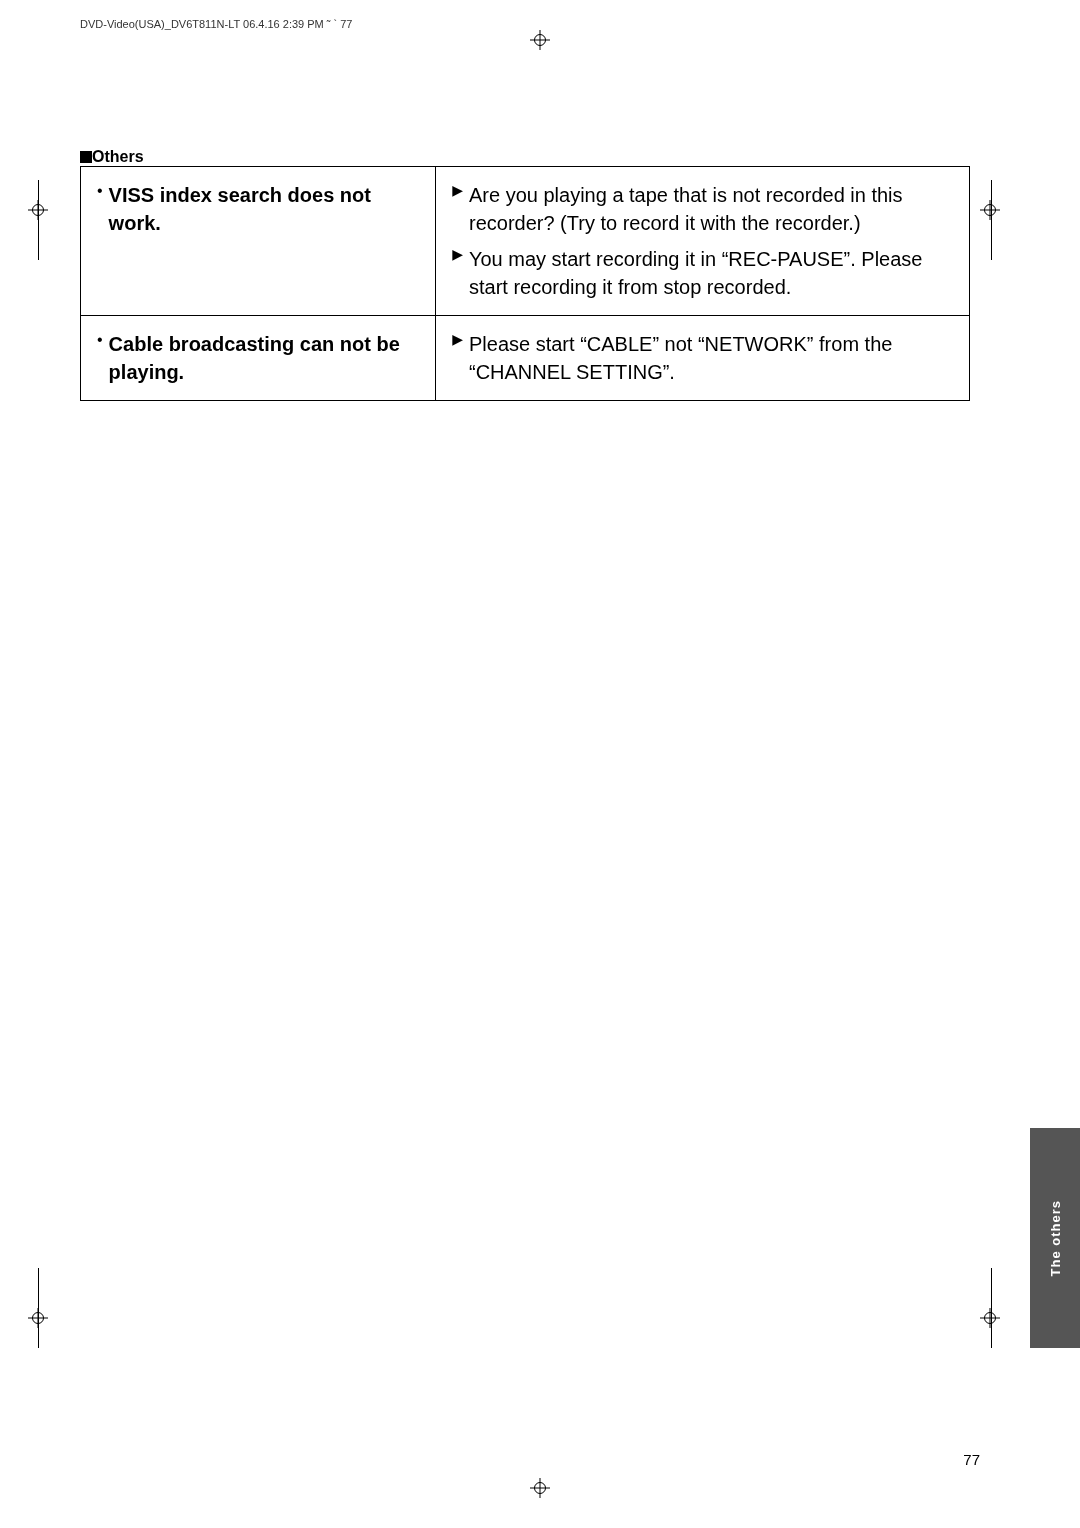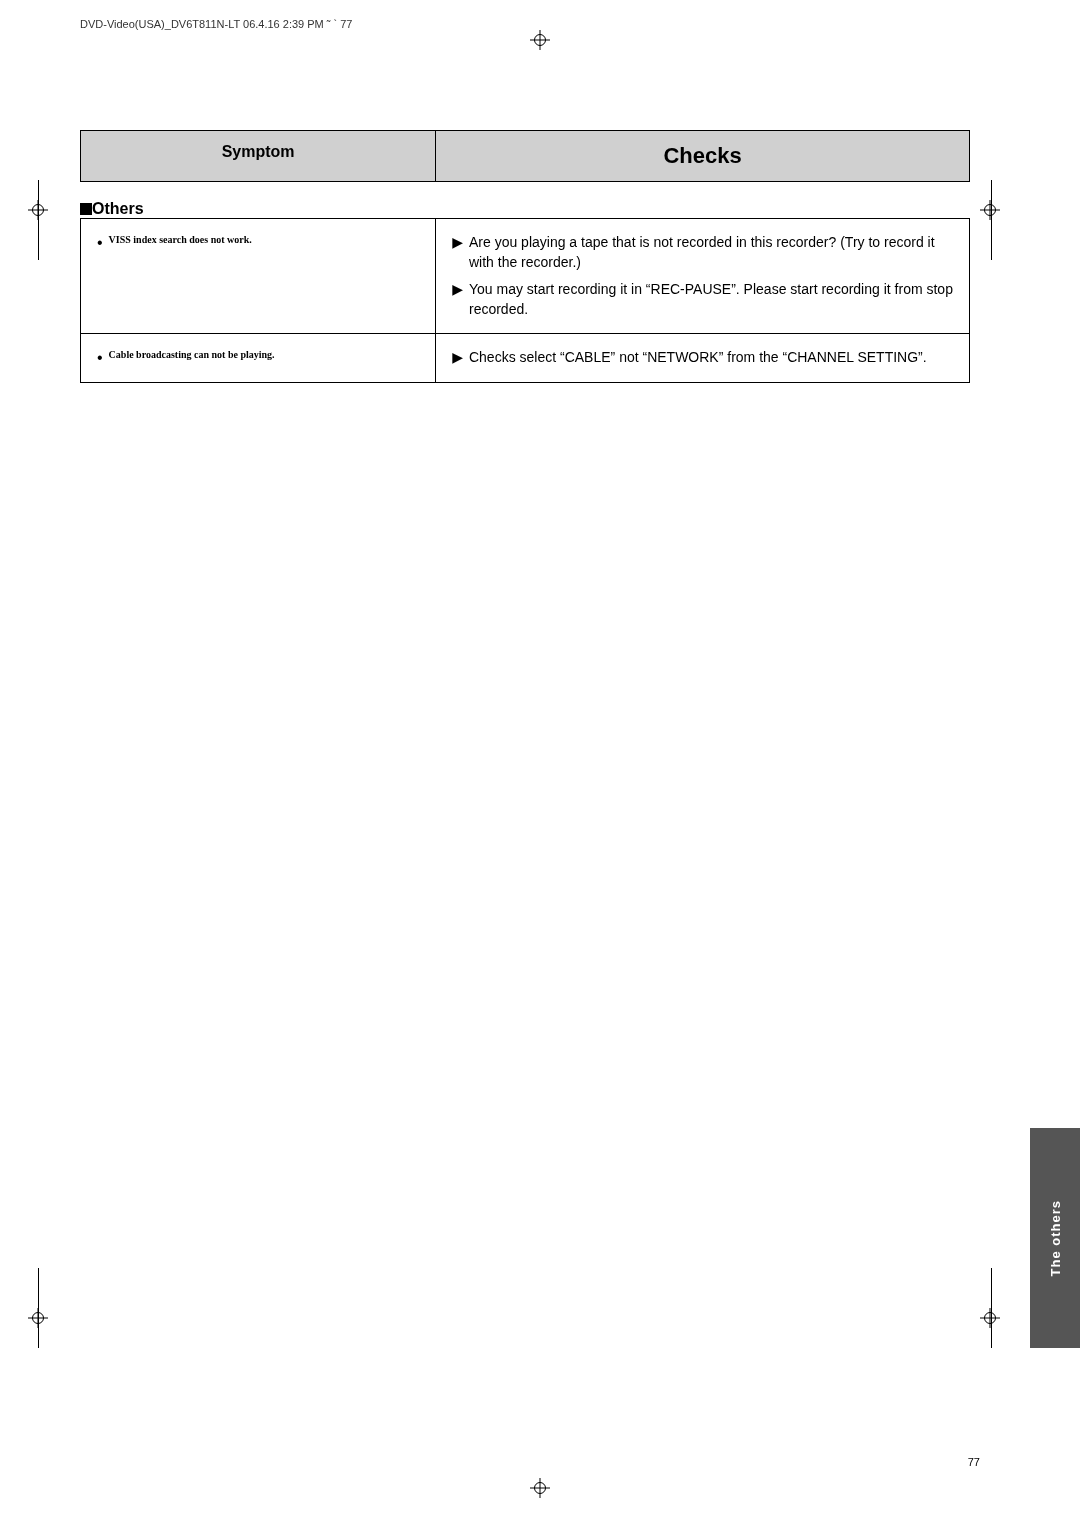--- a/index.html
+++ b/index.html
@@ -160,21 +160,21 @@
       transform: rotate(180deg);
       white-space: nowrap;
       letter-spacing: 1px;
     }
 
     
     .page-number {
       position: absolute;
       bottom: 60px;
       right: 100px;
-      font-size: 11px;
+      font-size: 15px;
       font-family: Arial, sans-serif;
     }
 
     
     .content-area {
       position: absolute;
       top: 130px;
       left: 80px;
       right: 110px;
     }
@@ -253,44 +253,44 @@
     }
 
     .bullet {
       font-size: 16px;
       flex-shrink: 0;
       margin-top: 1px;
     }
 
     .symptom-text {
       font-weight: bold;
-      font-size: 10px;
+      font-size: 20px;
       line-height: 1.4;
-      font-family: Liberation Serif, serif;
+      font-family: Liberation Sans, sans-serif;
     }
 
     .check-item {
       display: flex;
       align-items: flex-start;
       gap: 6px;
       margin-bottom: 8px;
     }
 
     .check-item:last-child {
       margin-bottom: 0;
     }
 
     .check-arrow {
       font-size: 14px;
       flex-shrink: 0;
       margin-top: 1px;
     }
 
     .check-text {
-      font-size: 14px;
+      font-size: 20px;
       line-height: 1.4;
       font-family: Arial, sans-serif;
     }
   </style>
 </head>
 <body>
 
 <div class="top-meta">DVD-Video(USA)_DV6T811N-LT  06.4.16 2:39 PM  ˜  `  77</div>
 
 <div class="crosshair ch-top">
@@ -322,24 +322,20 @@
 <div class="side-line-right-bottom"></div>
 
 <div class="sidebar-tab">
   <span class="sidebar-tab-text">The others</span>
 </div>
 
 <div class="page-number">77</div>
 
 <div class="content-area">
 
-  <div class="tbl-header-row">
-    <div class="tbl-header-symptom">Symptom</div>
-    <div class="tbl-header-checks">Checks</div>
-  </div>
 
   <div class="section-heading">
     <span class="section-heading-square"></span>
     <span>Others</span>
   </div>
 
   <div style="border: 1px solid #000; border-top: none;">
 
     <div class="content-row">
       <div class="cell-symptom">
@@ -363,19 +359,19 @@
     <div class="content-row">
       <div class="cell-symptom">
         <div class="symptom-item">
           <span class="bullet">•</span>
           <span class="symptom-text">Cable broadcasting can not be playing.</span>
         </div>
       </div>
       <div class="cell-checks">
         <div class="check-item">
           <span class="check-arrow">▶</span>
-          <span class="check-text">Checks select “CABLE” not “NETWORK” from the “CHANNEL SETTING”.</span>
+          <span class="check-text">Please start “CABLE” not “NETWORK” from the “CHANNEL SETTING”.</span>
         </div>
       </div>
     </div>
 
   </div>
 </div>
 
 </body></html>

